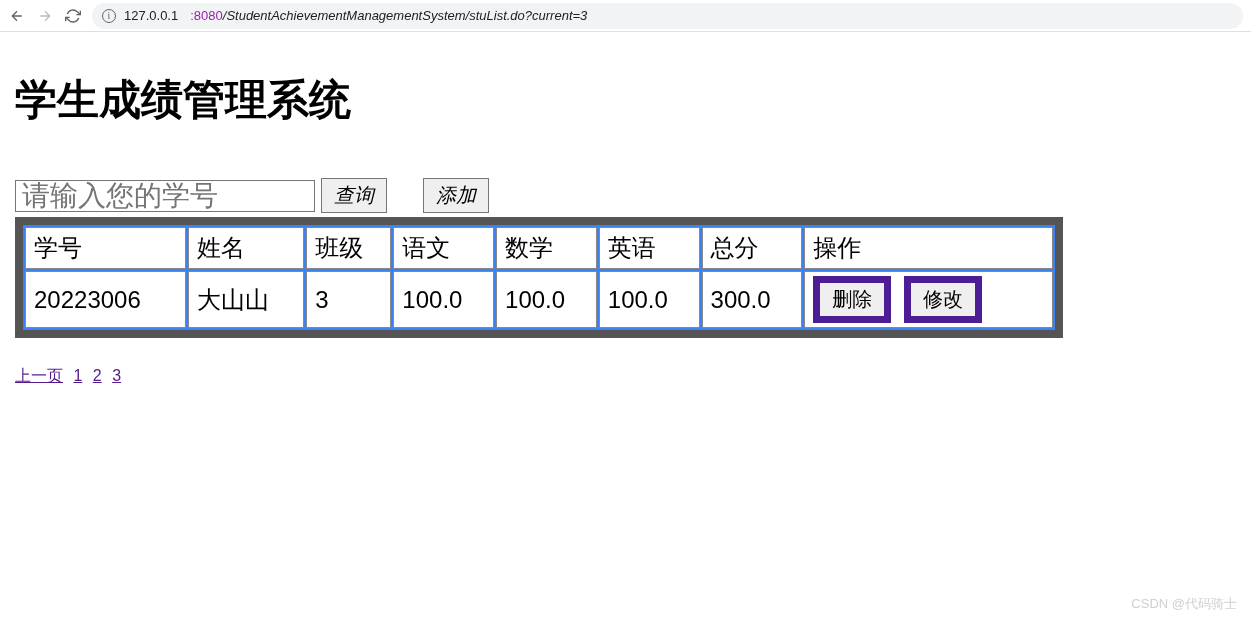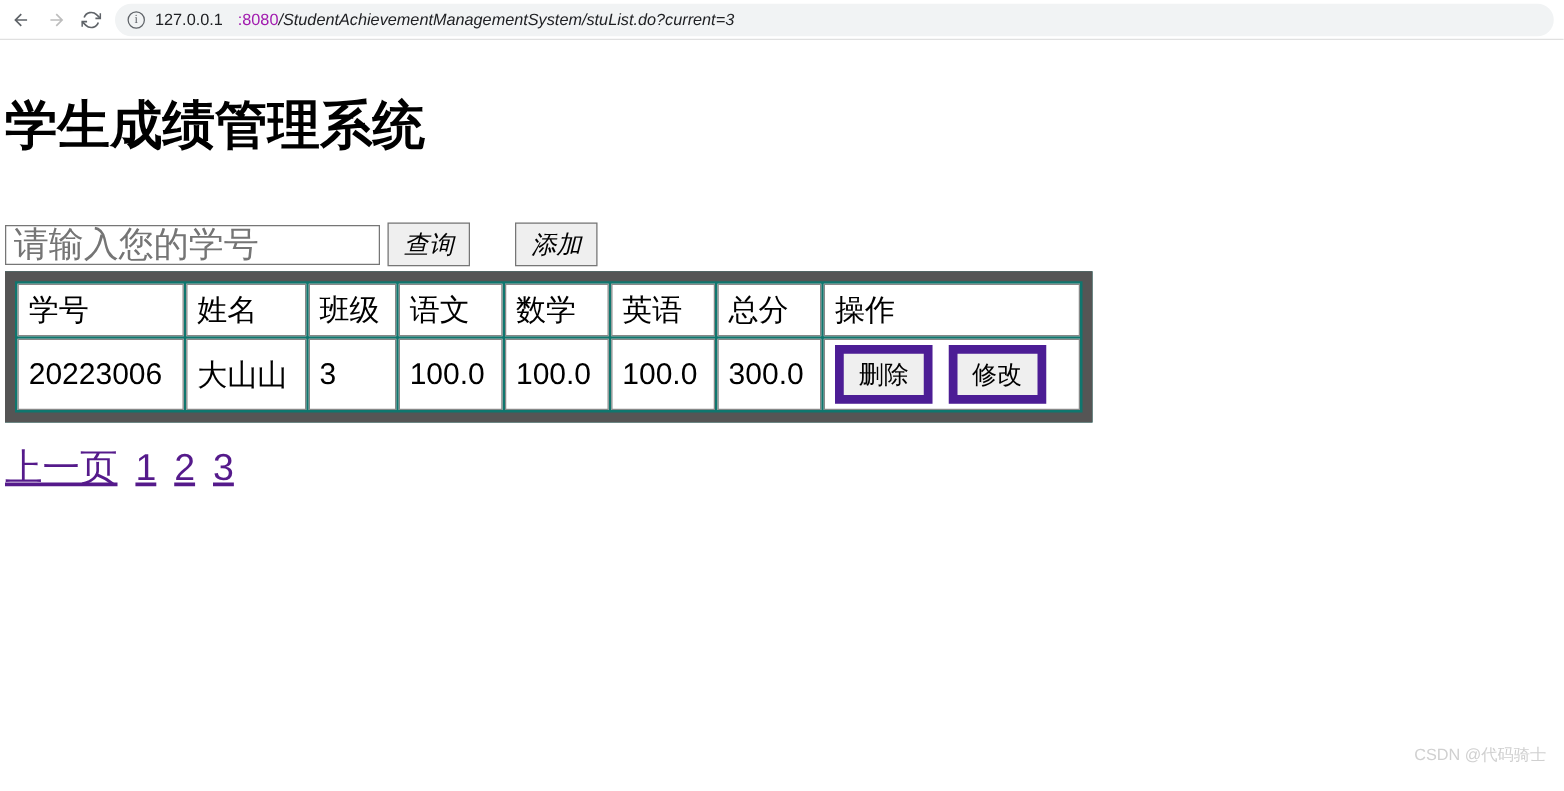--- a/index.html
+++ b/index.html
@@ -44,21 +44,21 @@
       display: flex;
       align-items: center;
       justify-content: center;
       font-size: 10px;
       color: #5f6368;
       font-family: serif;
     }
     .url-path { color: #202124; font-style: italic; }
     .url-port { color: #a21caf; margin-left: 12px; }
     
-    .content { padding: 10px 4px; }
+    .content { padding: 10px 15px; }
     
     h1 {
       font-size: 42px;
       font-weight: bold;
       margin: 30px 0 50px 0;
     }
     
     .date-line {
       font-size: 24px;
       font-style: italic;
@@ -87,22 +87,22 @@
       cursor: pointer;
       font-family: inherit;
       font-style: italic;
     }
     .btn-gap { margin-left: 30px; }
     
     .data-table {
       border: 8px solid #555;
       border-collapse: separate;
       border-spacing: 2px;
-      background: #0f766e;
-      width: 870px;
+      background: #3b82f6;
+      width: 1048px;
     }
     .data-table th, .data-table td {
       background: #fff;
       border: 1px solid #888;
       padding: 4px 8px;
       text-align: left;
       font-size: 24px;
       font-weight: normal;
     }
     .action-cell { white-space: nowrap; }
@@ -110,22 +110,22 @@
       font-size: 20px;
       padding: 3px 12px;
       background: #efefef;
       border: 7px solid #4c1d95;
       cursor: pointer;
       margin-right: 6px;
       font-family: inherit;
     }
     
     .pagination {
-      margin-top: 16px;
-      font-size: 30px;
+      margin-top: 28px;
+      font-size: 16px;
     }
     .pagination a {
       color: #551a8b;
       text-decoration: underline;
       margin-right: 6px;
     }
     
     .watermark {
       position: fixed;
       bottom: 20px;

